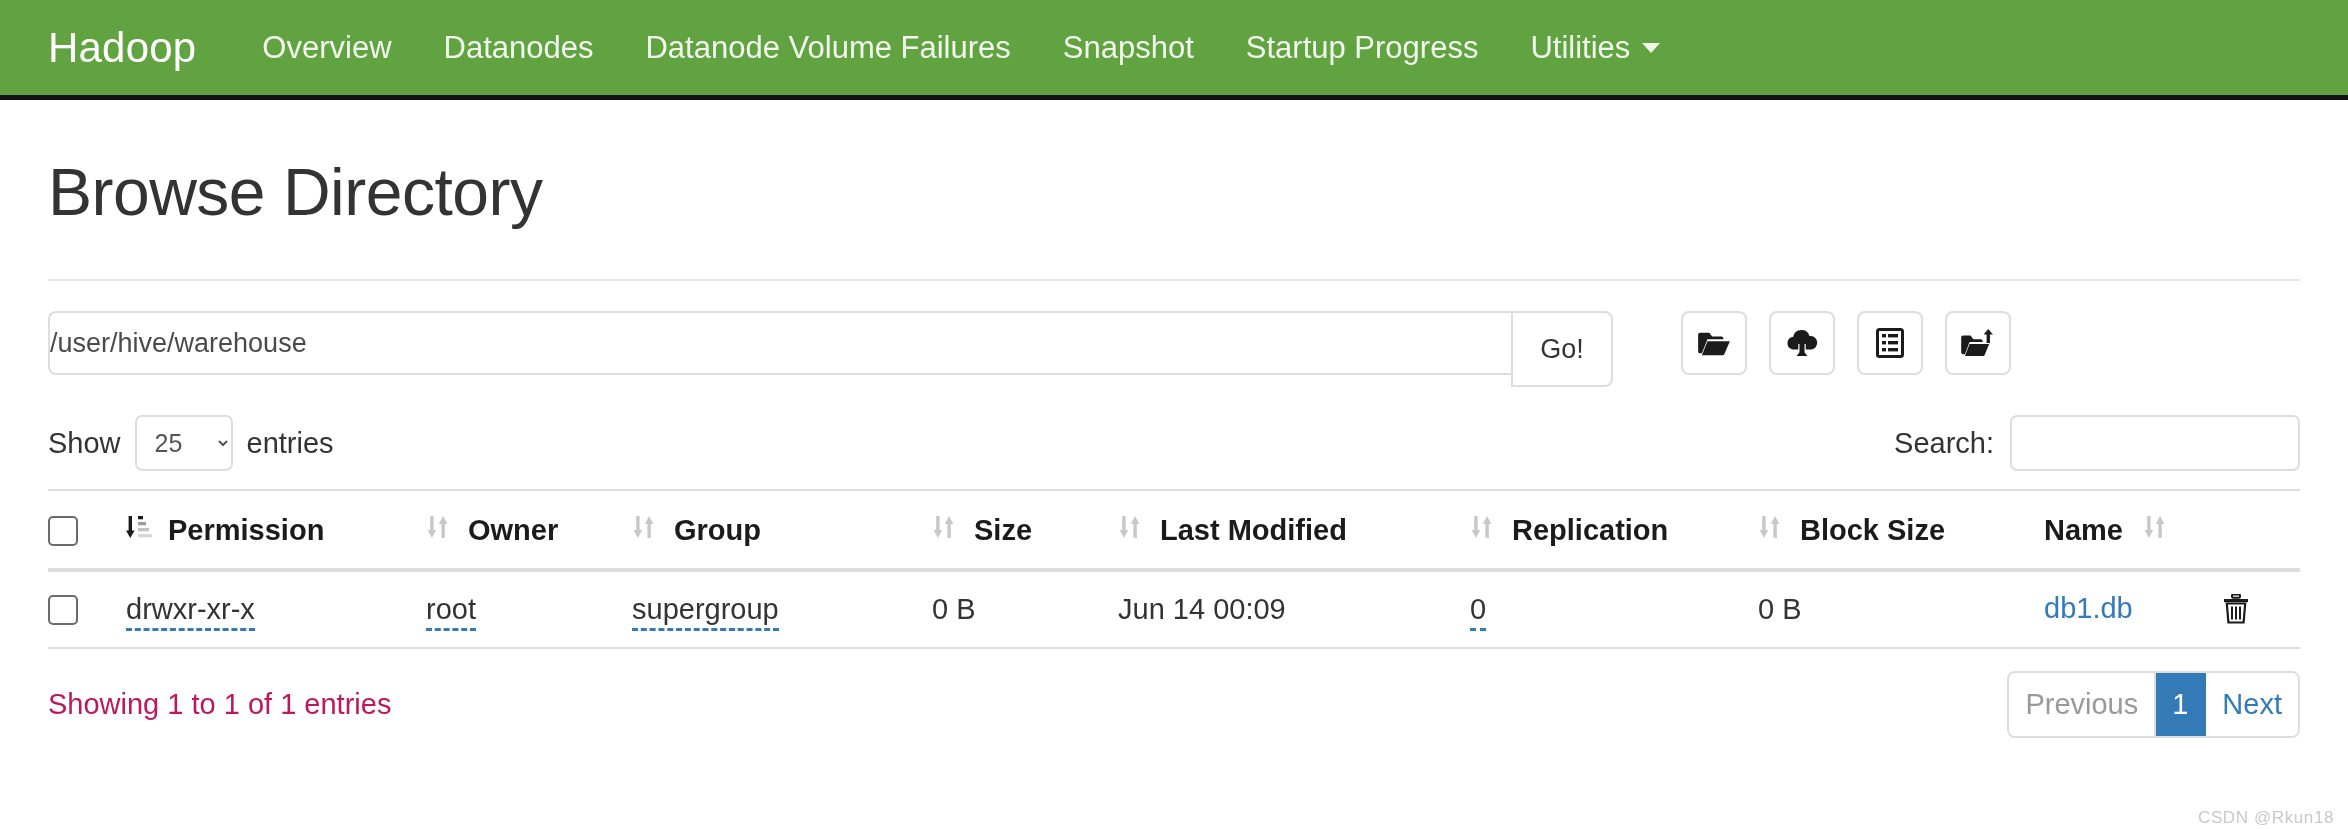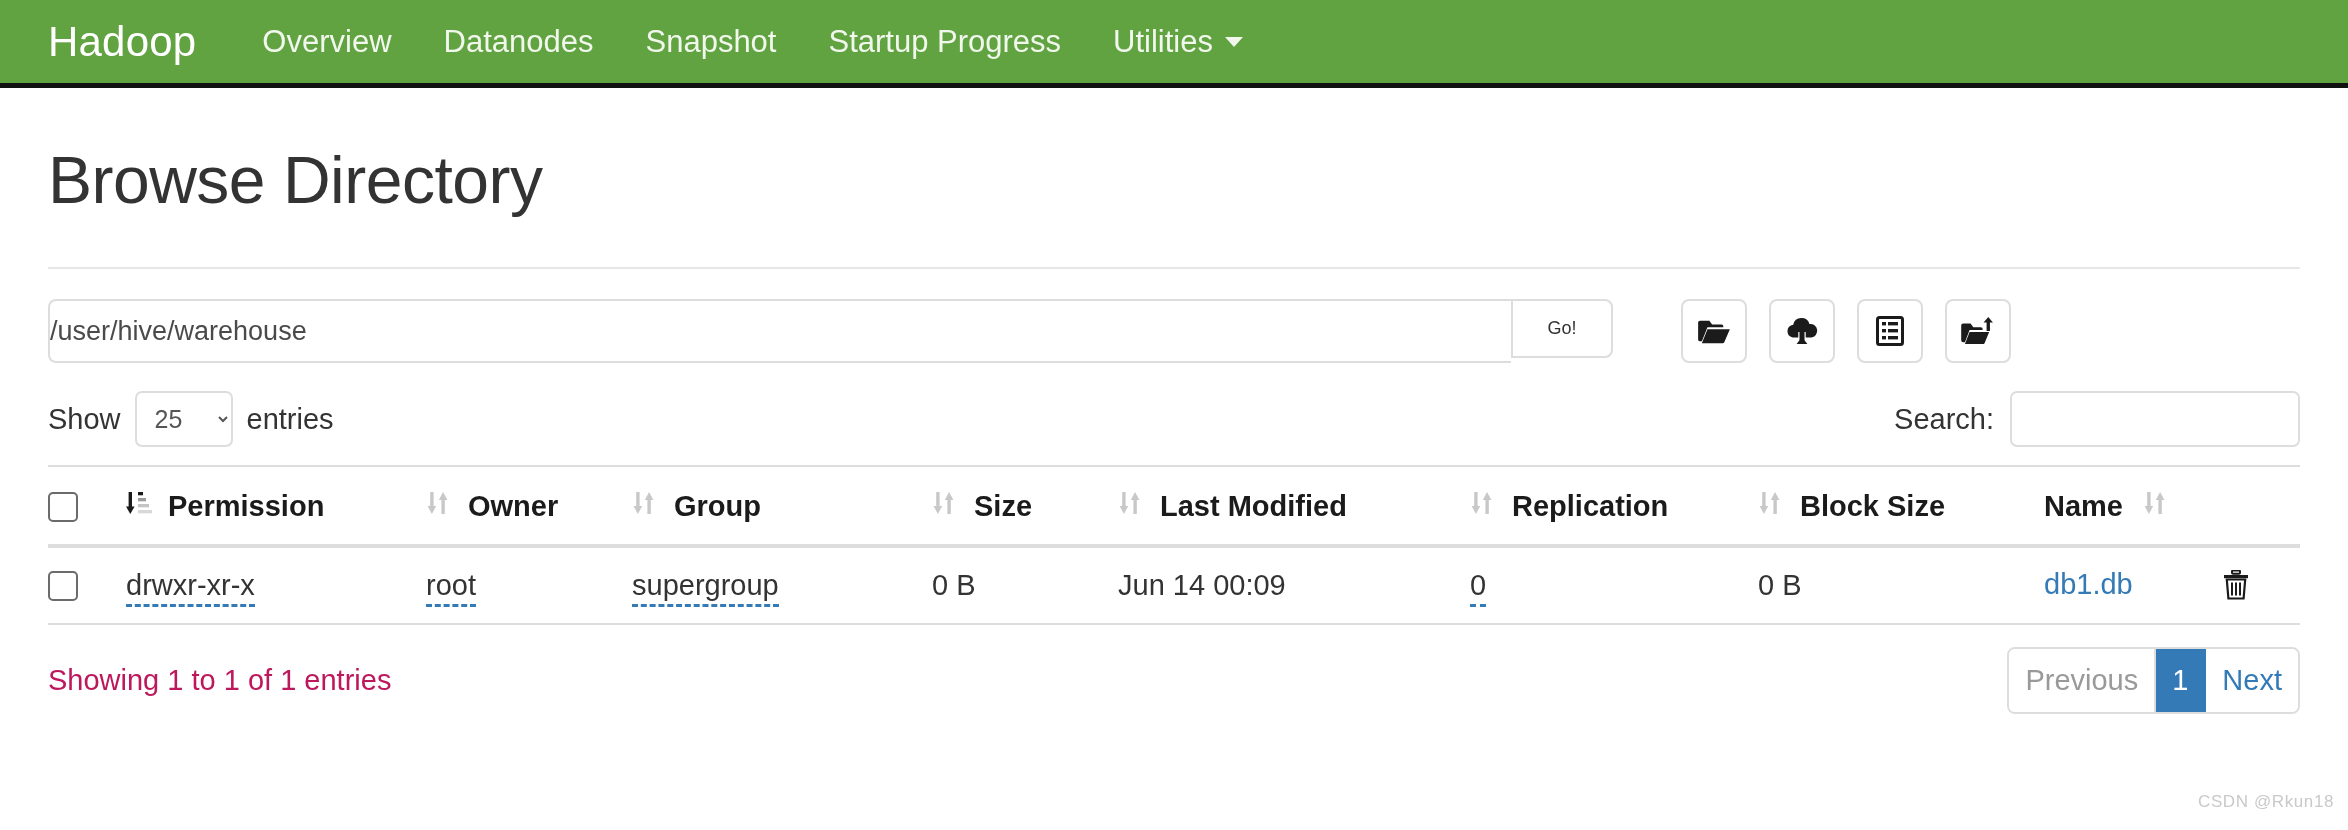--- a/index.html
+++ b/index.html
@@ -10,21 +10,21 @@
     height: 830px;
     background: #ffffff;
     font-family: "Liberation Sans", sans-serif;
     color: #333333;
     overflow: hidden;
     position: relative;
   }
 
   
   .navbar {
-    height: 88px;
+    height: 100px;
     background: #60a340;
     display: flex;
     align-items: center;
     padding: 0 0 0 48px;
     border-bottom: 5px solid #111111;
     text-align: right;
   }
   .brand {
     font-size: 42px;
     color: #ffffff;
@@ -99,23 +99,23 @@
     color: #4a4a4a;
     padding: 0 0;
     border: 2px solid #dddddd;
     border-right: none;
     border-radius: 8px 0 0 8px;
     background: #ffffff;
     outline: none;
     min-width: 0;
   }
   .go-btn {
-    height: 59px;
+    height: 76px;
     min-width: 102px;
-    font-size: 18px;
+    font-size: 27px;
     font-family: "Liberation Sans", sans-serif;
     color: #333333;
     background: #ffffff;
     border: 2px solid #dddddd;
     border-radius: 0 8px 8px 0;
     cursor: pointer;
     padding: 0 20px;
   }
 
   .icon-btn-group {
@@ -284,38 +284,41 @@
   .page-item.disabled { color: #999999; cursor: default; }
   .page-item.active {
     background: #337ab7;
     color: #ffffff;
     border-right-color: #337ab7;
   }
 
   .watermark {
     position: absolute;
     right: 14px;
-    bottom: 18px;
+    bottom: 2px;
     font-size: 17px;
     color: #c9c9c9;
     letter-spacing: 0.6px;
     white-space: nowrap;
   }
 </style>
 </head>
 <body>
 
 <div class="navbar">
   <a class="brand" href="#">Hadoop</a>
   <ul class="nav-items">
     <li>
       <a class="nav-link" href="#">Overview</a>
     </li>
     <li>
       <a class="nav-link" href="#">Datanodes</a>
+    </li>
+    <li>
+      <a class="nav-link" href="#">Datanode Volume Failures</a>
     </li>
     <li>
       <a class="nav-link" href="#">Snapshot</a>
     </li>
     <li>
       <a class="nav-link" href="#">Startup Progress</a>
     </li>
     <li>
       <a class="nav-link" href="#">
           <span>Utilities</span>

